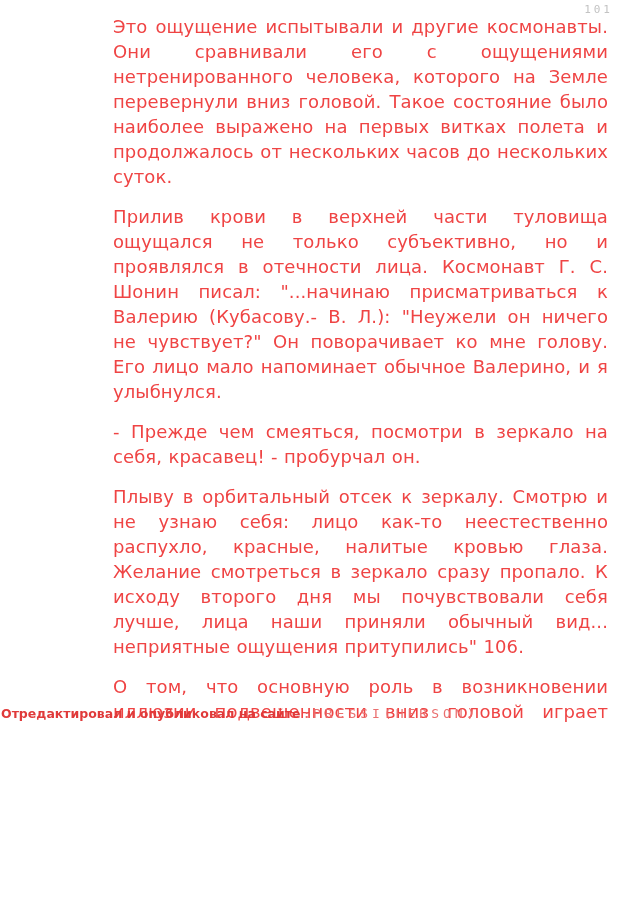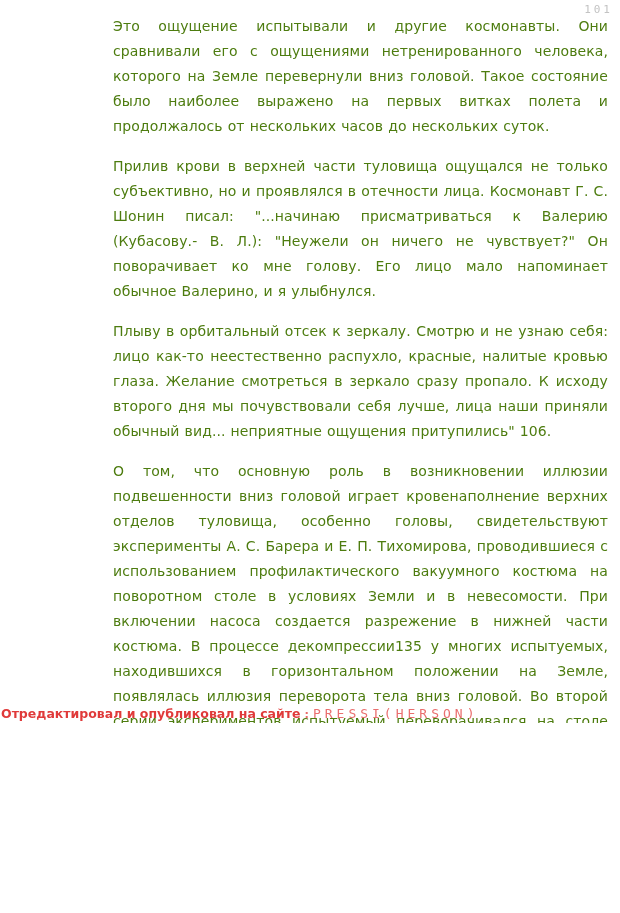--- a/index.html
+++ b/index.html
@@ -26,23 +26,23 @@
     font-weight: 300;
   }
   .text-column {
     position: absolute;
     left: 113px;
     top: 14px;
     width: 495px;
   }
   .text-column p {
     margin: 0 0 15px 0;
-    font-size: 14px;
+    font-size: 18px;
     line-height: 25px;
-    color: #4d7c0f;
+    color: #ef4444;
     text-align: justify;
     text-align-last: left;
     letter-spacing: 0.1px;
     word-spacing: 0.5px;
   }
   .footer {
     position: absolute;
     left: 1px;
     bottom: 2px;
     white-space: nowrap;
@@ -72,20 +72,21 @@
 </head>
 <body>
 
 <div class="page">
 
   <div class="page-number">101</div>
 
   <main class="text-column">
     <p>Это ощущение испытывали и другие космонавты. Они сравнивали его с ощущениями нетренированного человека, которого на Земле перевернули вниз головой. Такое состояние было наиболее выражено на первых витках полета и продолжалось от нескольких часов до нескольких суток.</p>
     <p>Прилив крови в верхней части туловища ощущался не только субъективно, но и проявлялся в отечности лица. Космонавт Г. С. Шонин писал: "...начинаю присматриваться к Валерию (Кубасову.- В. Л.): "Неужели он ничего не чувствует?" Он поворачивает ко мне голову. Его лицо мало напоминает обычное Валерино, и я улыбнулся.</p>
+    <p>- Прежде чем смеяться, посмотри в зеркало на себя, красавец! - пробурчал он.</p>
     <p>Плыву в орбитальный отсек к зеркалу. Смотрю и не узнаю себя: лицо как-то неестественно распухло, красные, налитые кровью глаза. Желание смотреться в зеркало сразу пропало. К исходу второго дня мы почувствовали себя лучше, лица наши приняли обычный вид... неприятные ощущения притупились" 106.</p>
     <p>О том, что основную роль в возникновении иллюзии подвешенности вниз головой играет кровенаполнение верхних отделов туловища, особенно головы, свидетельствуют эксперименты А. С. Барера и Е. П. Тихомирова, проводившиеся с использованием профилактического вакуумного костюма на поворотном столе в условиях Земли и в невесомости. При включении насоса создается разрежение в нижней части костюма. В процессе декомпрессии135 у многих испытуемых, находившихся в горизонтальном положении на Земле, появлялась иллюзия переворота тела вниз головой. Во второй серии экспериментов испытуемый переворачивался на столе вниз головой. При создании разрежения в костюме одновременно с улучшением самочувствия появилось ощущение начала поворота тела в горизонтальное положение. В третьей серии экспериментов,</p>
   </main>
 
   <footer class="footer">
     <span class="footer-label">Отредактировал и опубликовал на сайте</span>
     <span class="footer-sep">:</span>
     <span class="footer-site">PRESSI(HERSON)</span>
   </footer>
 

